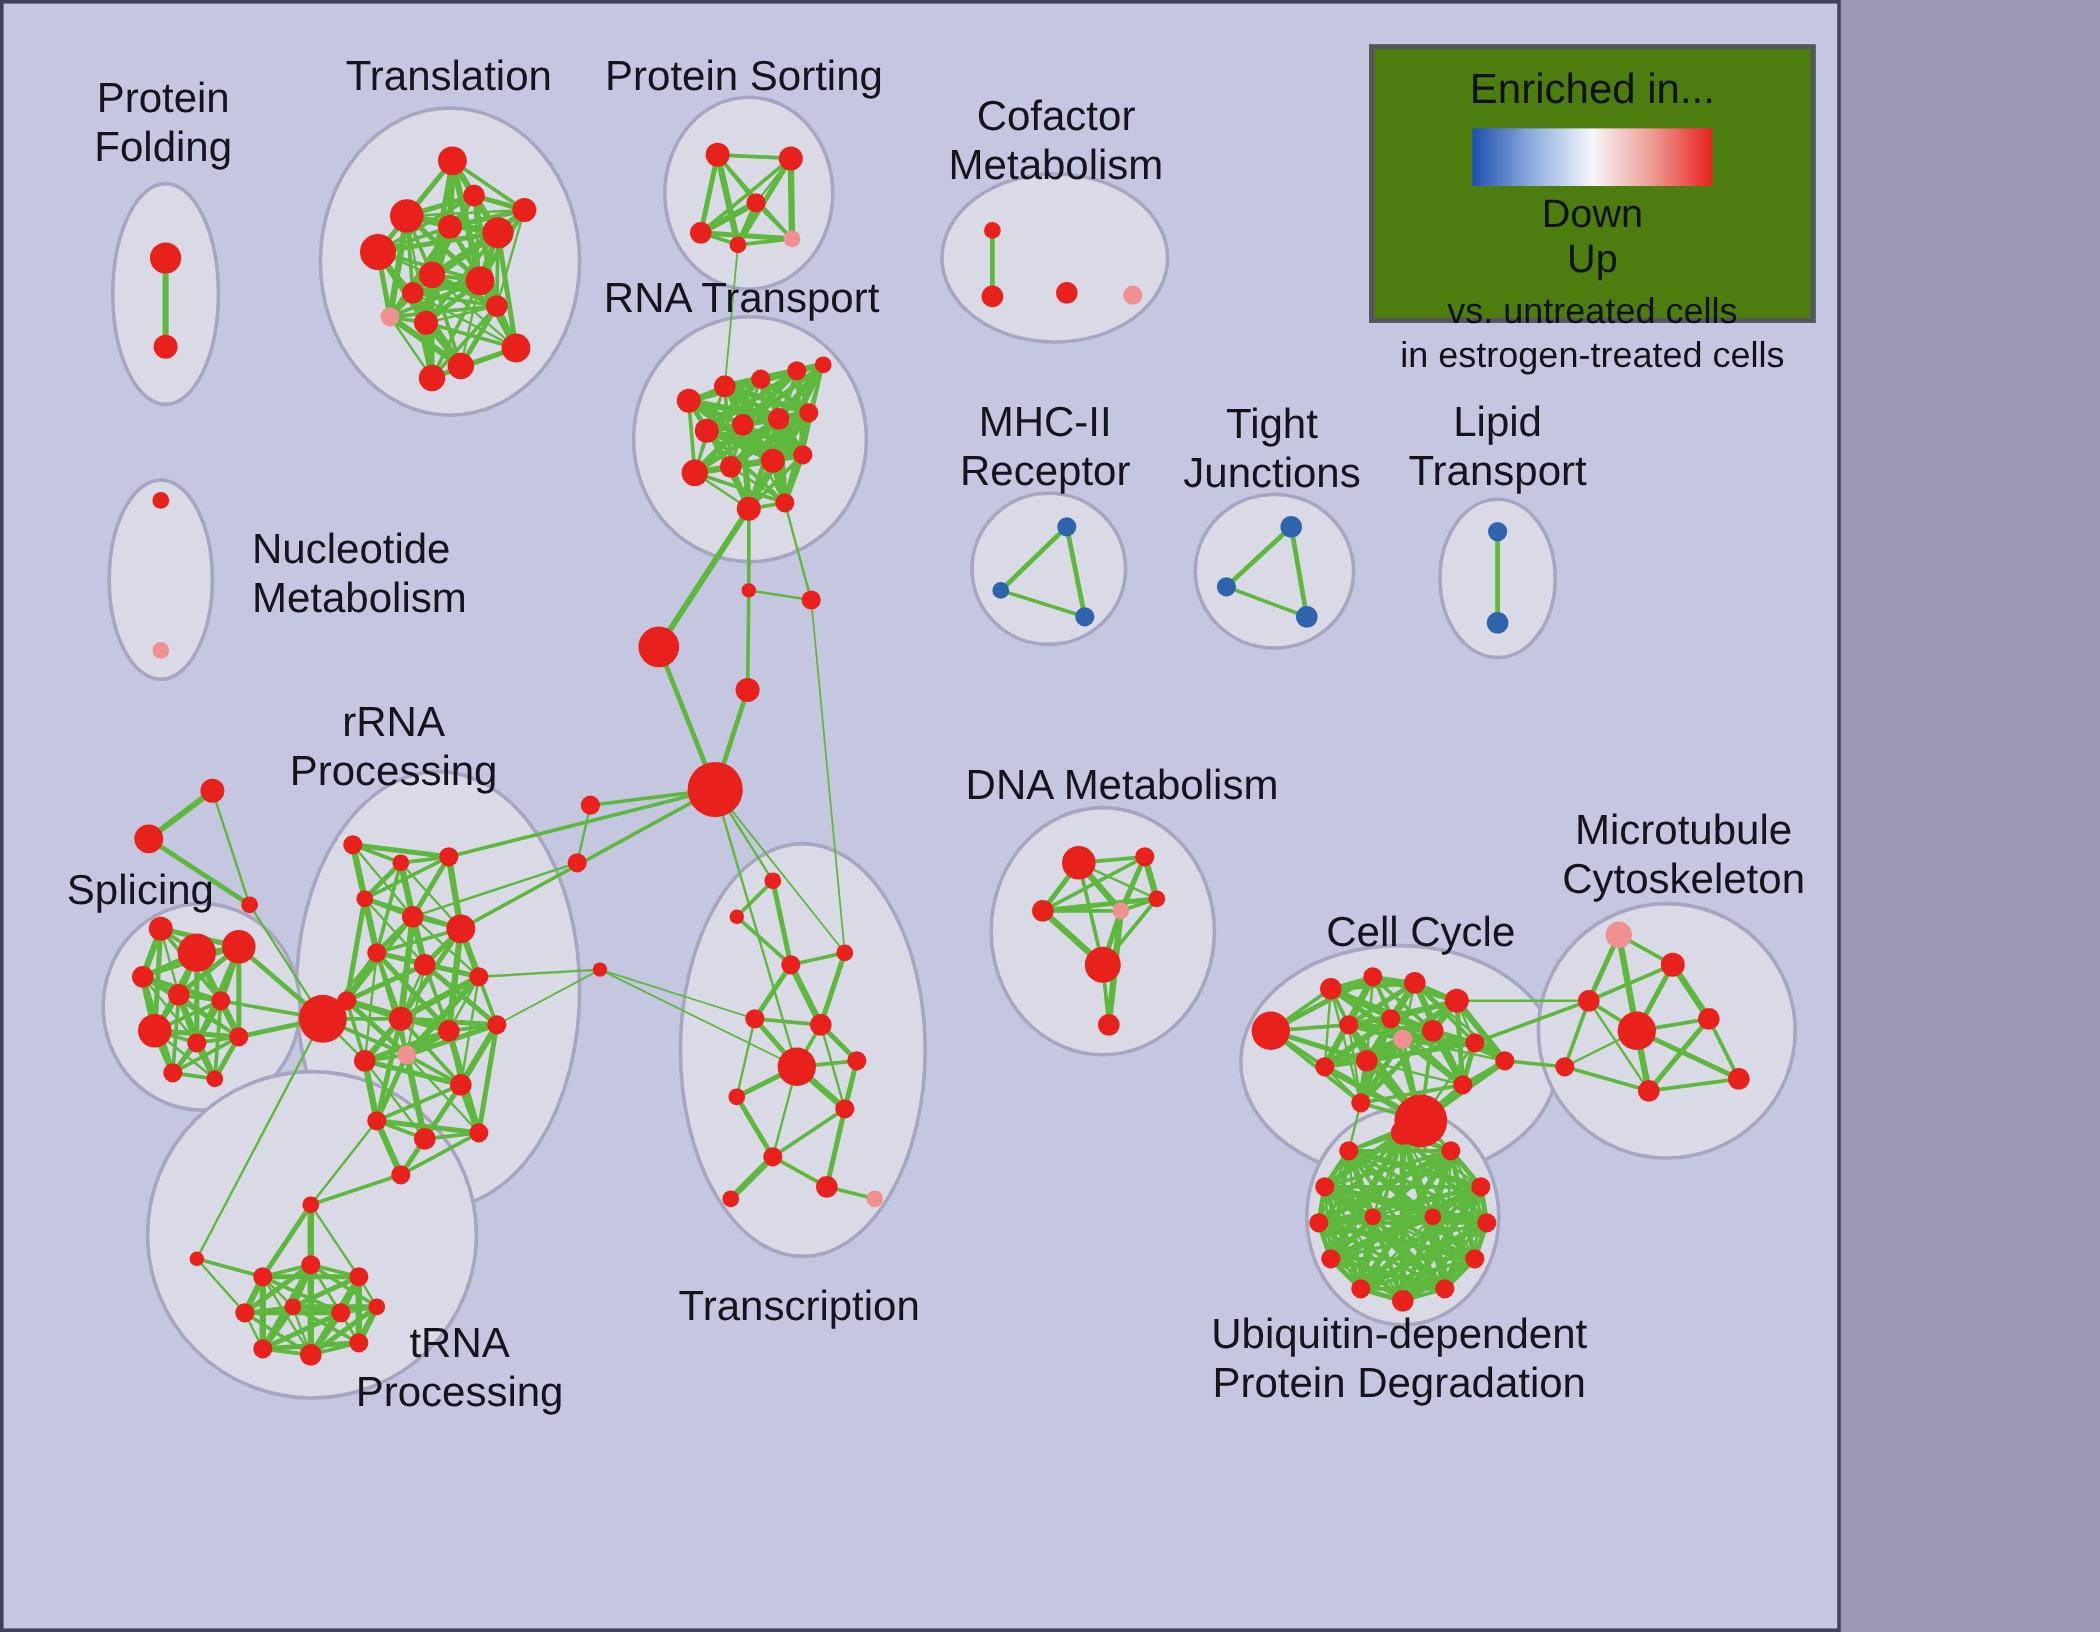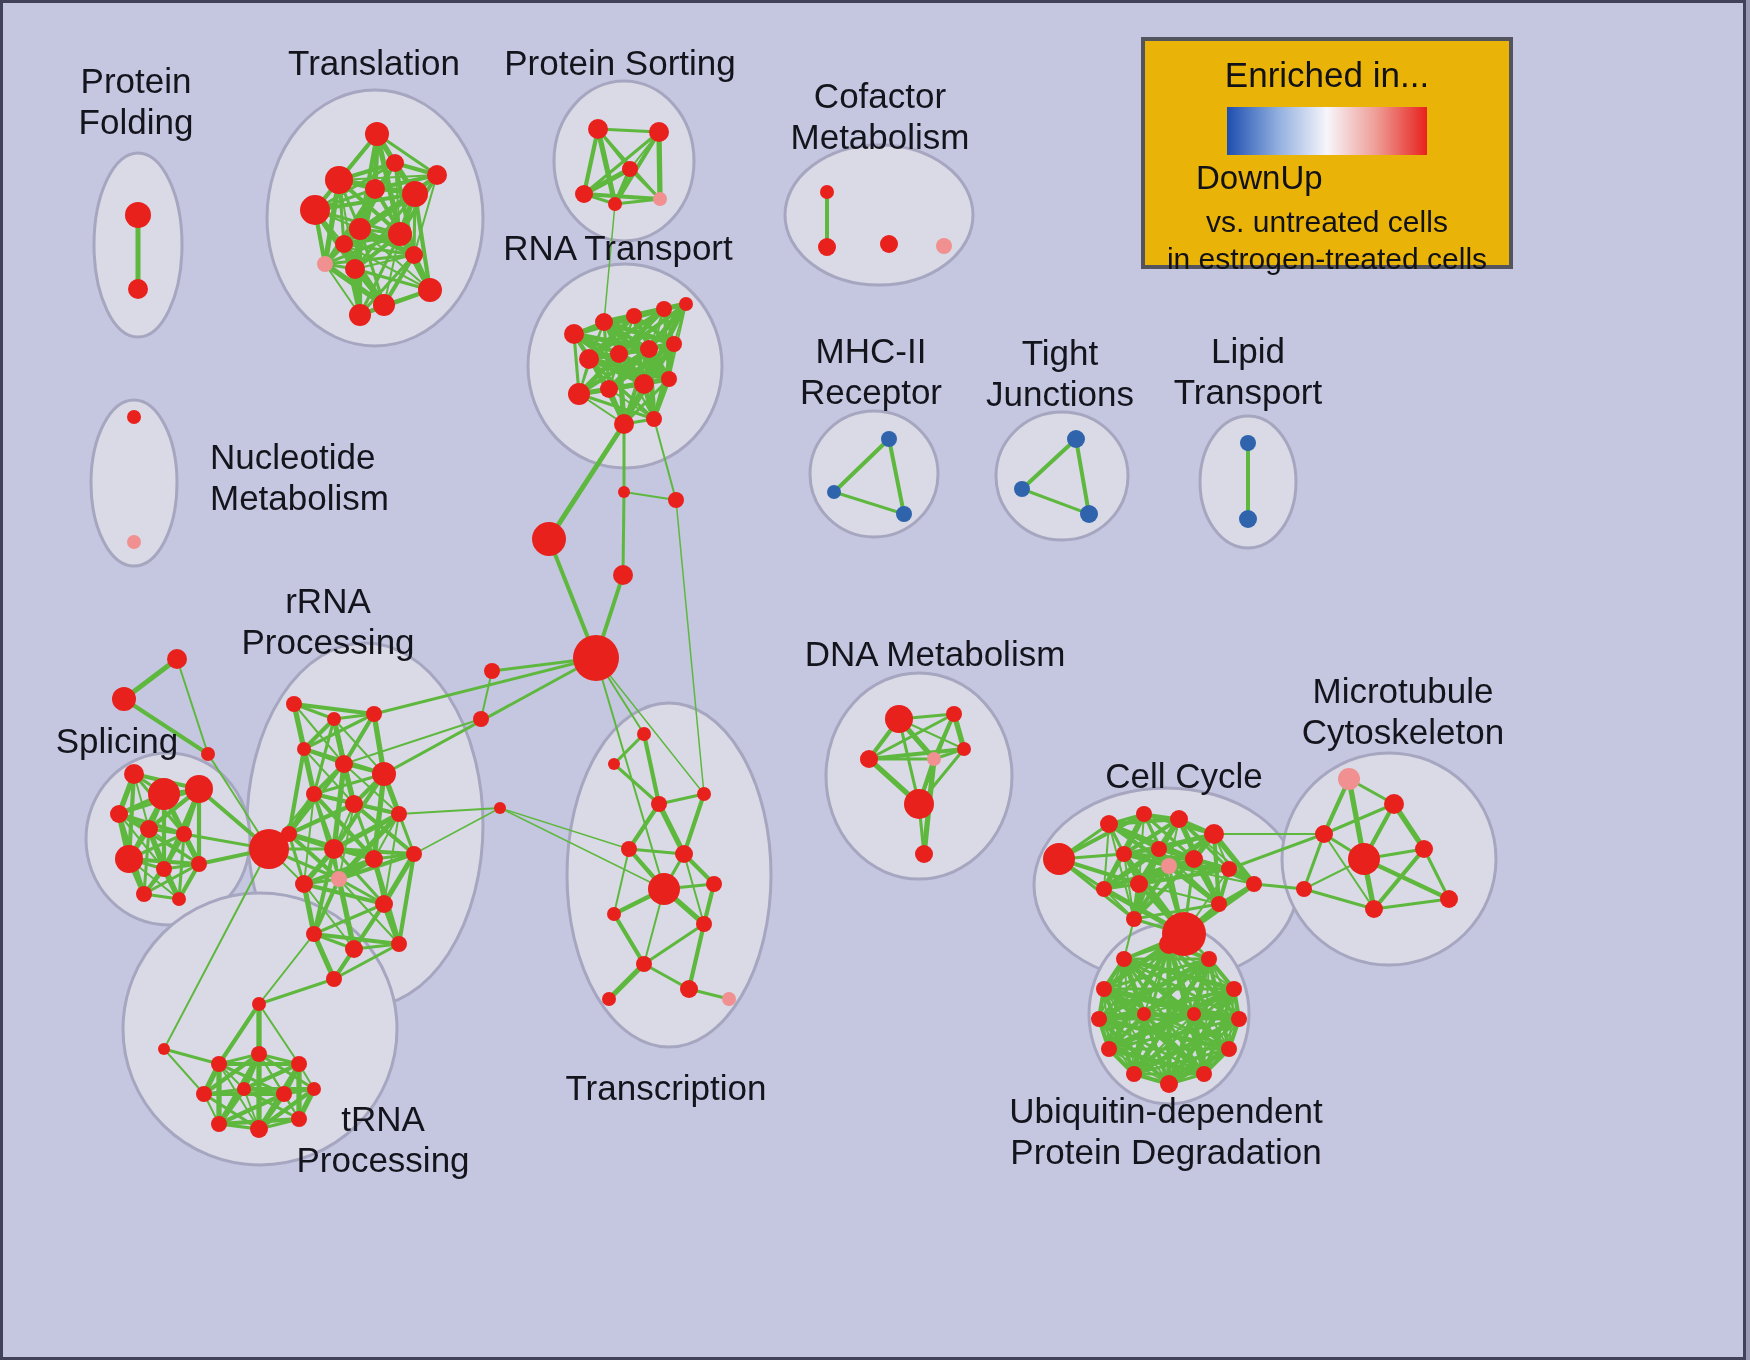--- a/index.html
+++ b/index.html
@@ -1,54 +1,55 @@
 <!DOCTYPE html>
 <html><head>
 <meta charset="utf-8">
 <style>
   html,body{margin:0;padding:0;background:#9a9ab5;}
   #figure{
     position:relative;
-    width:1746px;height:1360px;
+    width:1534px;height:1360px;
     box-sizing:border-box;
     background:#c5c6e0;
     border:3px solid #41415a;
     overflow:hidden;
     font-family:"Liberation Sans", sans-serif;
   }
   #network-svg{position:absolute;left:0;top:0;width:1750px;height:1360px;}
   .cluster-label{
     font-family:"Liberation Sans", sans-serif;
     font-size:35px;
     fill:#14141c;
   }
   .legend{
     position:absolute;
     left:1138px;top:34px;
     width:372px;height:232px;
     box-sizing:border-box;
     border:4px solid #54545f;
-    background:#eab308;
+    background:#4d7c0f;
     text-align:center;
     color:#111118;
   }
   .legend-title{
     margin-top:14px;
     font-size:35px;
   }
   .legend-gradient{
     width:200px;height:48px;
     margin:12px auto 4px auto;
   }
   .legend-ends{
     width:262px;
     margin:2px auto 6px auto;
     display:flex;
     justify-content:flex-start;
     font-size:33px;
+    flex-direction:column;
   }
   .legend-sub{
     font-size:30px;
     line-height:37px;
   }
 </style>
 </head>
 <body>
 
 <div id="figure">

